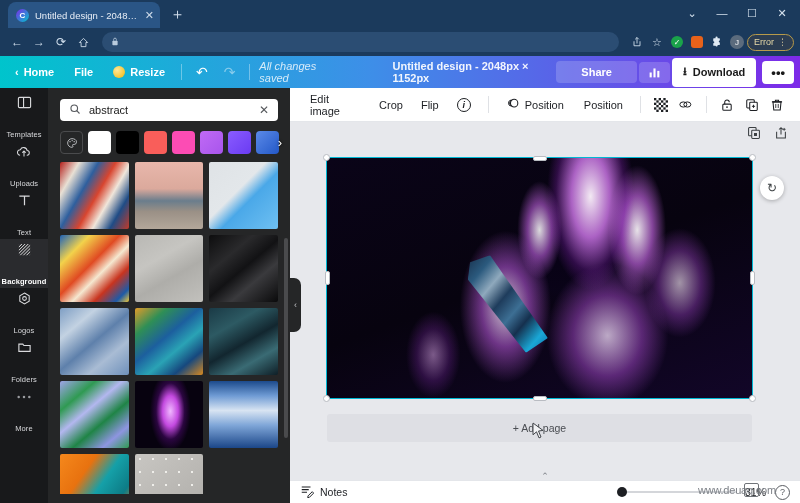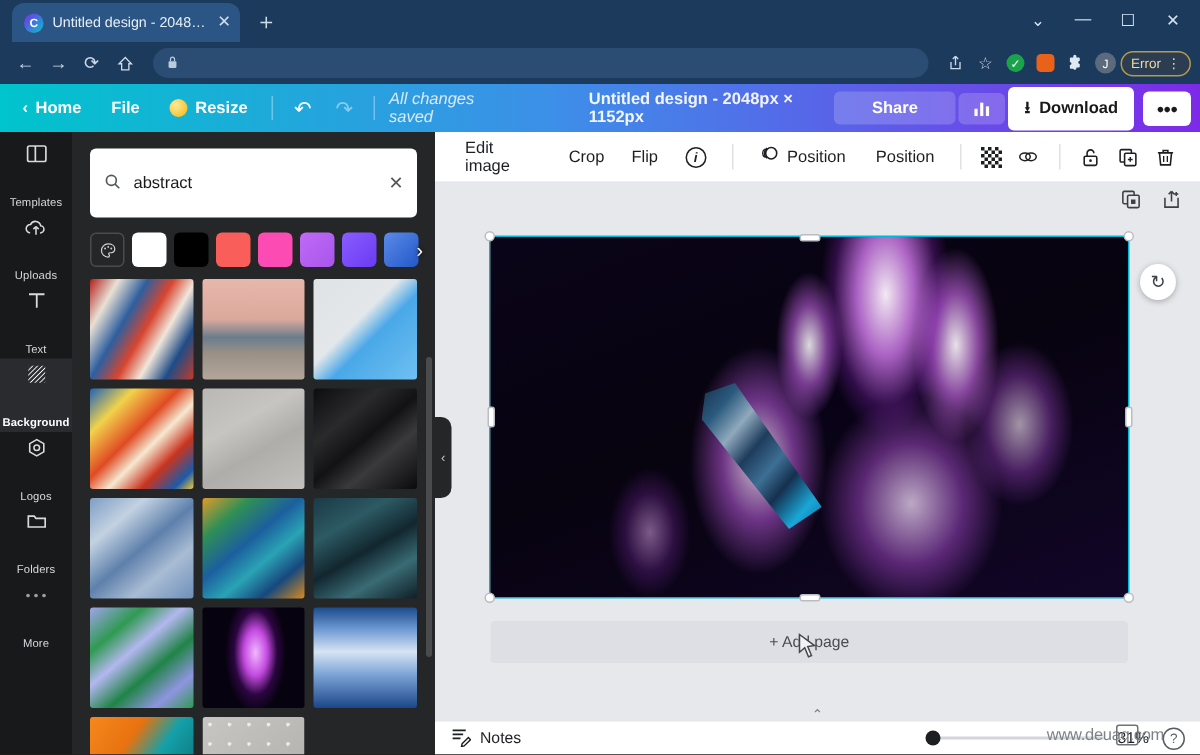--- a/index.html
+++ b/index.html
@@ -131,21 +131,21 @@
   .rail-label { font-size: 7.5px; letter-spacing: .1px; }
   .rail-item.active .rail-label { font-weight: bold; color: #fff; }
 
   
   .panel {
     position: absolute; left: 48px; top: 88px; width: 242px; height: 415px;
     background: #252627; overflow: hidden;
   }
   .search-wrap { padding: 11px 12px 0 12px; }
   .search-box {
-    height: 46px; background: #fff; border-radius: 4px;
+    height: 22px; background: #fff; border-radius: 4px;
     display: flex; align-items: center; gap: 8px; padding: 0 9px;
   }
   .search-box .mag { color: #55585c; font-size: 12px; }
   .search-input {
     flex: 1; border: 0; outline: 0; font-size: 11px; color: #1a1a1a;
     font-family: "Liberation Sans", sans-serif; background: transparent;
   }
   .search-clear { color: #55585c; font-size: 12px; cursor: pointer; }
 
   .swatches {

